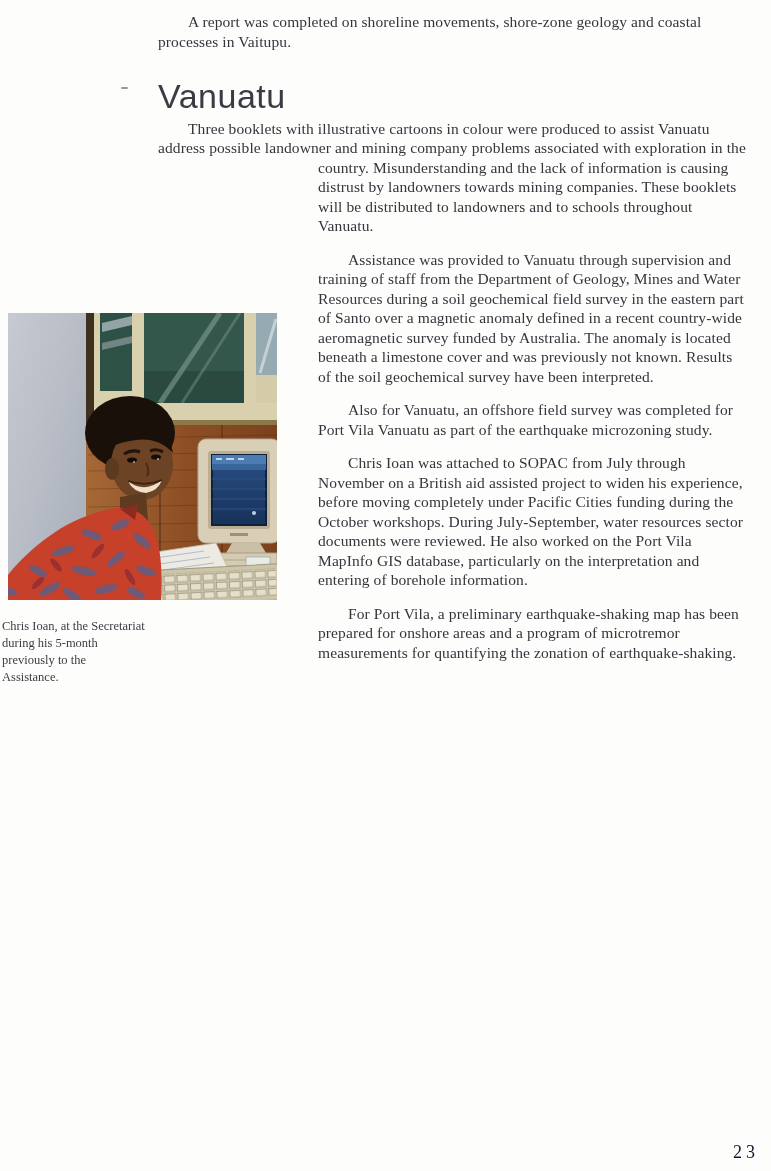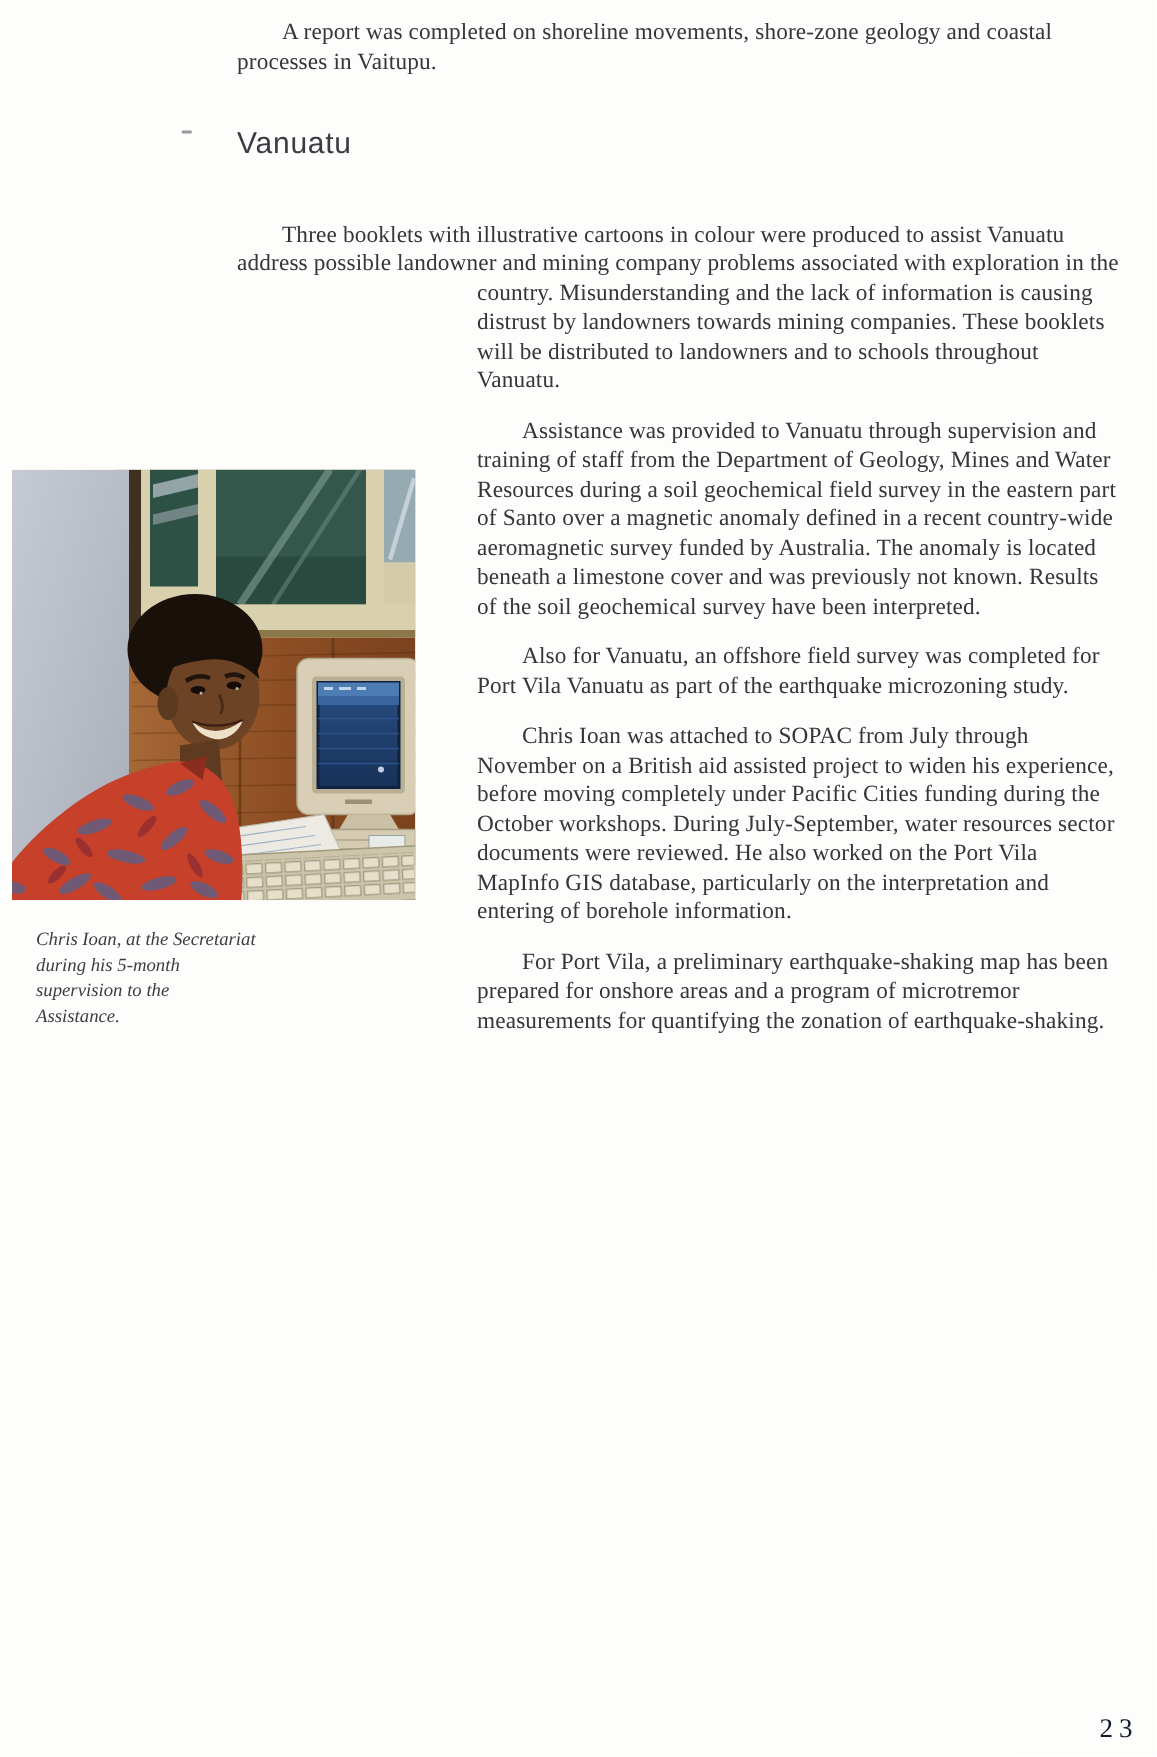--- a/index.html
+++ b/index.html
@@ -22,41 +22,40 @@
     line-height: 19.5px;
     letter-spacing: 0.1px;
   }
   .para {
     margin: 0 0 14px 0;
     text-indent: 30px;
   }
   .heading {
     font-family: "Liberation Sans", sans-serif;
     font-weight: 400;
-    font-size: 20px;
+    font-size: 34px;
     letter-spacing: 0.5px;
     color: #3b3b45;
-    margin: 36px 0 40px 0;
+    margin: 36px 0 12px 0;
   }
   .wrap-region { position: relative; }
   .wrap-spacer { float: left; width: 1px; margin-left: -1px; height: 40px; }
   .wrap-float  { float: left; clear: left; width: 160px; height: 580px; }
   .photo {
     position: absolute;
     left: 8px; top: 313px;
     width: 269px; height: 287px;
     margin: 0; padding: 0;
     overflow: hidden;
   }
   .photo svg { display: block; }
   .caption {
     position: absolute;
-    left: 24px; top: 618px;
+    left: 2px; top: 618px;
     width: 165px;
-    font-style: italic;
     font-size: 12.5px;
     line-height: 17px;
     color: #3c3c44;
   }
   .stray-dash {
     position: absolute;
     left: 121px; top: 87px;
     width: 7px; height: 2px;
     background: #9a9a9a;
     border-radius: 1px;
@@ -237,19 +236,19 @@
             <ellipse cx="30" cy="270" rx="8" ry="3" transform="rotate(-45 30 270)"></ellipse>
           </g>
         </g>
       </g>
     </svg>
   </figure>
 
   <figcaption class="caption">
     <div>Chris Ioan, at the Secretariat</div>
     <div>during his 5-month</div>
-    <div>supervision to the</div>
+    <div>previously to the</div>
     <div>Assistance.</div>
   </figcaption>
 
   <div class="page-number">23</div>
 
 </div>
 
 </body></html>

